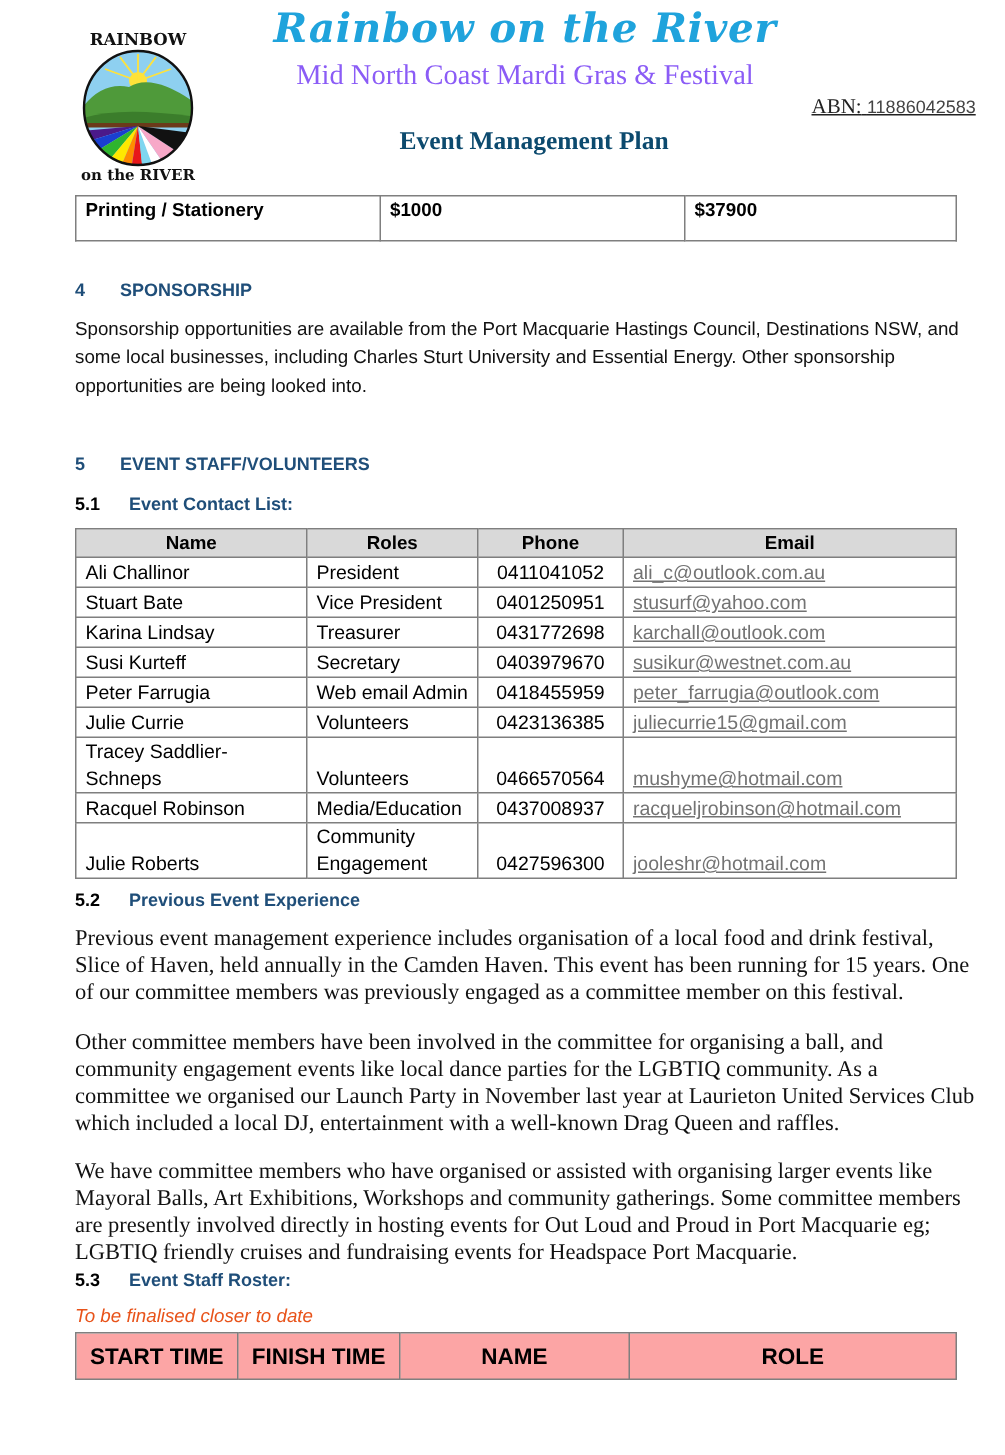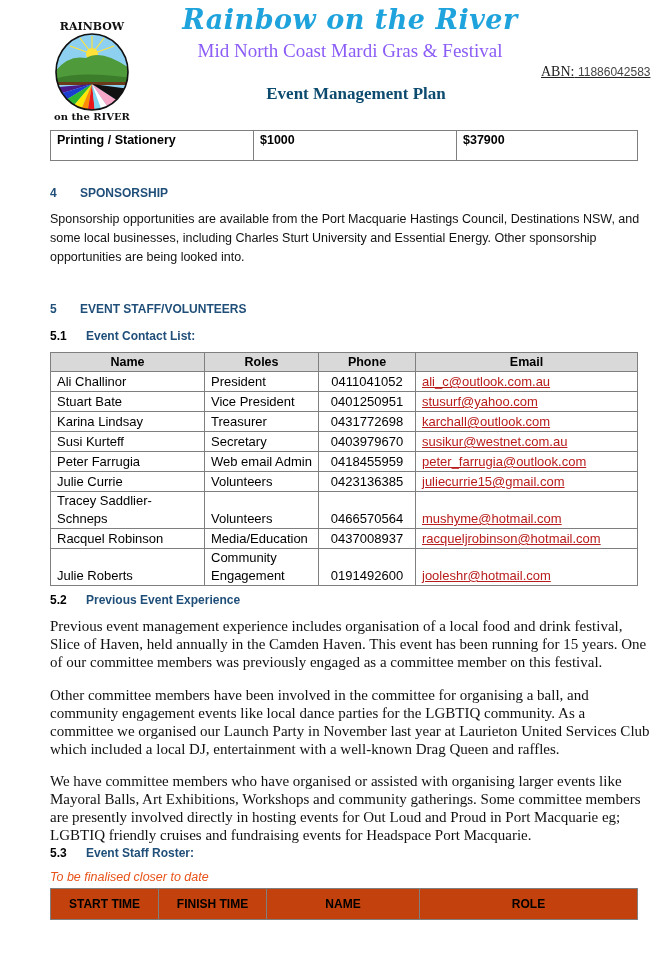--- a/index.html
+++ b/index.html
@@ -29,32 +29,32 @@
   #sec4-heading { left: 50px; top: 186px; }
   #sec4-body { left: 50px; top: 210px; width: 590px; font-size: 12.5px; line-height: 19px; color: #111; }
 
   #sec5-heading { left: 50px; top: 302px; }
   #sec51-heading { left: 50px; top: 329px; }
 
   #contact-table { left: 50px; top: 352px; width: 588px; }
   #contact-table th { background: #d9d9d9; font-size: 12.5px; height: 18px; padding: 0 4px; }
   #contact-table td { font-size: 13px; padding: 0 6px; vertical-align: bottom; line-height: 18px; }
   #contact-table td.phone { text-align: center; }
-  #contact-table a { color: #b91c1c; }
+  #contact-table a { color: #737373; }
 
   #sec52-heading { left: 50px; top: 593px; }
   .serif-para { font-family: "Liberation Serif", serif; font-size: 15px; line-height: 18px; color: #111; width: 600px; }
   #p1 { left: 50px; top: 617px; }
   #p2 { left: 50px; top: 686px; }
   #p3 { left: 50px; top: 772px; }
 
   #sec53-heading { left: 50px; top: 846px; }
   #roster-note { left: 50px; top: 870px; font-style: italic; font-size: 12.5px; color: #e8531a; }
   #roster-table { left: 50px; top: 888px; width: 588px; }
-  #roster-table th { background: #c2410c; font-size: 12px; height: 28px; margin-top: 45px; }
+  #roster-table th { background: #fca5a5; font-size: 15px; height: 28px; margin-top: 45px; }
 </style>
 </head>
 <body>
 
 <div id="logo" class="abs">
   <svg width="92" height="104" viewBox="0 0 92 104">
     <defs>
       <clipPath id="oval">
           <ellipse cx="46" cy="54" rx="36" ry="38"></ellipse>
         </clipPath>
@@ -173,21 +173,21 @@
       </tr>
       <tr style="height: 20px;">
         <td>Racquel Robinson</td>
         <td>Media/Education</td>
         <td class="phone">0437008937</td>
         <td><a href="#" title="racqueljrobinson@hotmail.com">racqueljrobinson@hotmail.com</a></td>
       </tr>
       <tr style="height: 36px;">
         <td>Julie Roberts</td>
         <td>Community Engagement</td>
-        <td class="phone">0191492600</td>
+        <td class="phone">0427596300</td>
         <td><a href="#" title="jooleshr@hotmail.com">jooleshr@hotmail.com</a></td>
       </tr>
     </tbody>
 </table>
 
 <div id="sec52-heading" class="abs h2">
   <span class="n">5.2</span><span>Previous Event Experience</span>
 </div>
 <div id="p1" class="abs serif-para">Previous event management experience includes organisation of a local food and drink festival, Slice of Haven, held annually in the Camden Haven. This event has been running for 15 years. One of our committee members was previously engaged as a committee member on this festival.</div>
 <div id="p2" class="abs serif-para">Other committee members have been involved in the committee for organising a ball, and community engagement events like local dance parties for the LGBTIQ community. As a committee we organised our Launch Party in November last year at Laurieton United Services Club which included a local DJ, entertainment with a well-known Drag Queen and raffles.</div>

